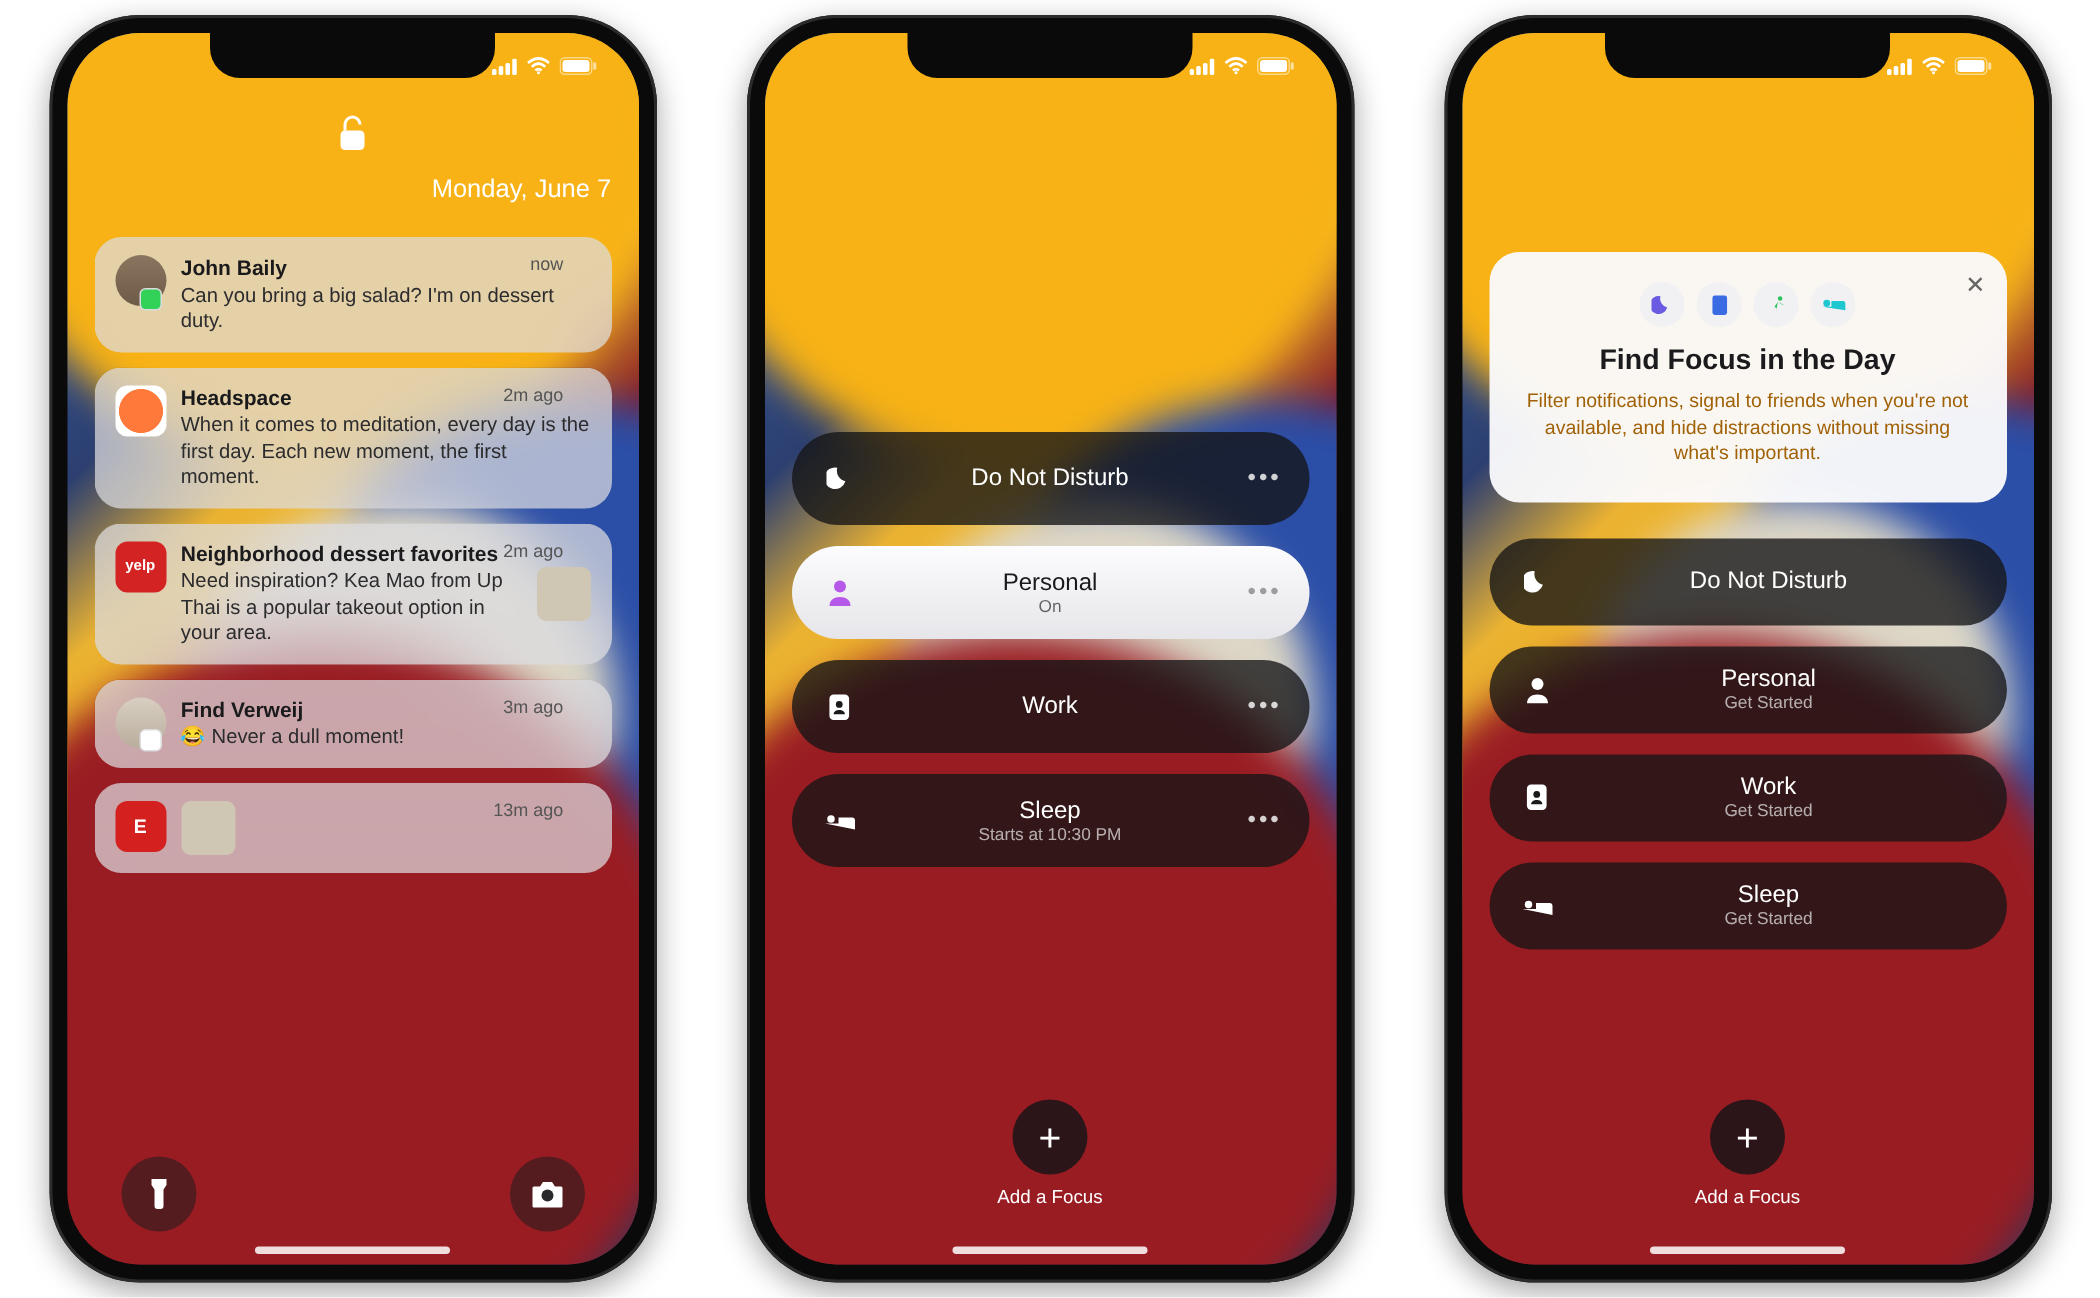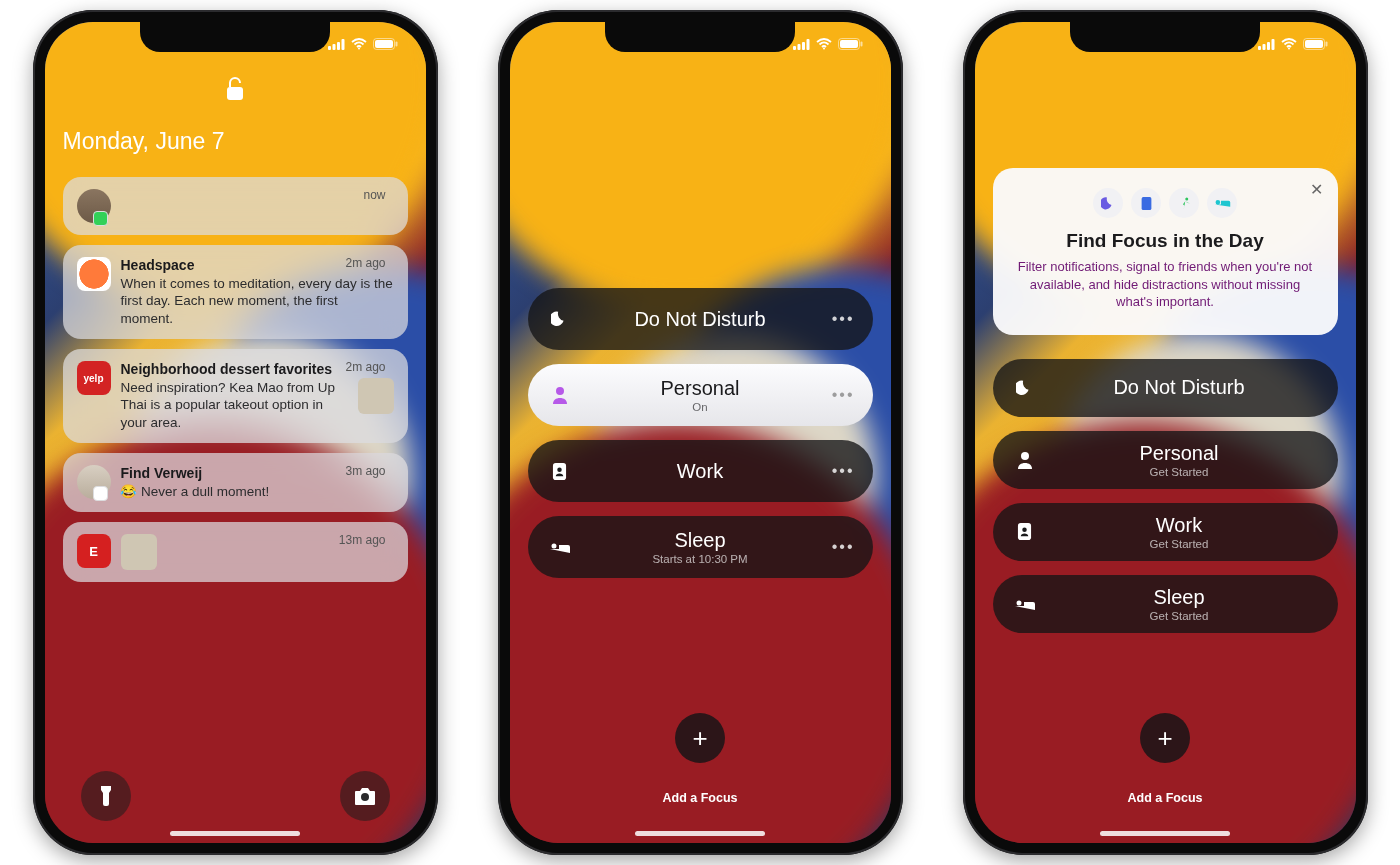--- a/index.html
+++ b/index.html
@@ -43,21 +43,21 @@
     position:absolute; top:10px; left:0; right:0; height:24px;
     display:flex; justify-content:flex-end; align-items:center; gap:6px;
     padding: 0 28px; color:#fff; z-index:40;
   }
   .status-bar .sig, .status-bar .wifi, .status-bar .batt { display:inline-block; }
   .status-bar svg { display:block; }
   .content { position:absolute; inset:0; padding:46px 18px 18px; color:#fff; display:flex; flex-direction:column; }
   
   .lock-icon { display:flex; justify-content:center; margin-top:8px; margin-bottom:6px; }
   .lock-time { font-size:76px; font-weight:300; text-align:center; letter-spacing:-1px; }
-  .lock-date { font-size:23px; font-weight:500; text-align:left; margin-top:20px; margin-bottom:22px; }
+  .lock-date { font-size:17px; font-weight:500; text-align:right; margin-top:8px; margin-bottom:22px; }
   .notif-stack { display:flex; flex-direction:column; gap:10px; }
   .notif {
     background: rgba(220,220,225,.72);
     backdrop-filter: blur(12px);
     border-radius:18px; padding:12px 14px;
     display:flex; gap:10px; color:#1a1a1c;
     position:relative;
   }
   .notif .appicon {
     flex:0 0 34px; width:34px; height:34px; border-radius:8px;
@@ -68,58 +68,58 @@
   .appicon.hs { background: radial-gradient(circle,#ff7a3a 60%,#fff 62%); }
   .appicon.yelp { background:#d32323; }
   .appicon.espn { background:#d52020; font-size:13px; }
   .appicon.user1 { background: linear-gradient(#8a7560,#6d5a47); }
   .appicon.user2 { background: linear-gradient(#d8cfc2,#b9ad9c); }
   .subbadge { position:absolute; width:15px;height:15px;border-radius:4px; background:#32d158; left:30px; top:34px; border:1.5px solid #dcdcde;}
   .subbadge.slack { background:#fff; left:30px; top:33px;}
   .notif-body { flex:1; min-width:0; }
   .notif-title { font-size:14px; font-weight:600; line-height:1.25; }
   .notif-text  { font-size:13.5px; line-height:1.3; color:#2c2c2e; }
-  .notif-time  { position:absolute; top:11px; right:22px; font-size:12px; color:#555; }
+  .notif-time  { position:absolute; top:11px; right:32px; font-size:12px; color:#555; }
   .notif .thumb { flex:0 0 36px; width:36px; height:36px; border-radius:6px; background:#cfc6b3; align-self:center; }
   .quick-row { position:absolute; bottom:22px; left:0; right:0; display:flex; justify-content:space-between; padding:0 36px; }
   .quick-btn { width:50px;height:50px;border-radius:25px;background:rgba(30,30,30,.55);display:flex;align-items:center;justify-content:center;color:#fff;}
   .home-ind { position:absolute; bottom:7px; left:50%; transform:translateX(-50%); width:130px;height:5px;background:#fff;border-radius:3px;opacity:.85;}
 
   
   .focus-col { margin-top: 220px; display:flex; flex-direction:column; gap:14px; }
   .focus-row {
     height:62px; border-radius:31px;
     background: rgba(20,20,22,.78);
     display:flex; align-items:center; padding:0 18px; color:#fff;
     position:relative; cursor:pointer;
   }
   .focus-row .fi { width:28px; display:flex; justify-content:center; }
   .focus-row .labels { flex:1; text-align:center; }
-  .focus-row .fl { font-size:20px; font-weight:500; }
+  .focus-row .fl { font-size:16px; font-weight:500; }
   .focus-row .fsub { font-size:11.5px; opacity:.65; margin-top:1px; }
   .focus-row .more { font-size:16px; letter-spacing:2px; opacity:.8; width:28px; text-align:right; }
   .focus-row.active { background: linear-gradient(#fcfcfe,#e6e6ea); color:#1a1a1c; }
   .focus-row.active .fi svg { color:#b659e8; }
   .focus-row.active .more { color:#888; }
   .add-focus { margin-top:auto; margin-bottom:20px; display:flex; flex-direction:column; align-items:center; gap:8px; }
   .add-btn { width:50px;height:50px;border-radius:25px;background:rgba(20,20,22,.82);display:flex;align-items:center;justify-content:center;color:#fff;font-size:26px;font-weight:300;}
-  .add-label { font-size:12.5px; font-weight:700;margin-top:20px; }
+  .add-label { font-size:12.5px; font-weight:400; }
   
   .intro-card {
     background: rgba(250,250,252,.96);
     border-radius:20px; padding:20px 22px 24px; color:#1b1b1d;
     display:flex; flex-direction:column; align-items:center; text-align:center;
     position:relative; margin-top:100px;
   }
   .intro-card .close { position:absolute; top:12px; right:14px; font-size:16px; color:#666; cursor:pointer;}
   .pill-row { display:flex; gap:8px; margin-bottom:12px;}
   .pill { width:30px;height:30px;border-radius:15px;background:#f1f1f4;display:flex;align-items:center;justify-content:center;}
   .pill.m { color:#6a5be2;} .pill.b{color:#3a6be2;} .pill.r{color:#2fc55e;} .pill.s{color:#1ec6d0;}
   .intro-title { font-size:19px; font-weight:700; margin-bottom:6px;}
-  .intro-text  { font-size:13px; line-height:1.35; color:#701a75;}
+  .intro-text  { font-size:13px; line-height:1.35; color:#a16207;}
   .phone3 .focus-col { margin-top:24px; }
   .phone3 .focus-row { height:58px; border-radius:29px; }
 </style>
 </head>
 <body>
 
 <div class="phone">
   <div class="screen">
     <div class="wallpaper">
         <div class="blob b1"></div>
@@ -156,20 +156,24 @@
         <svg width="20" height="26" viewBox="0 0 20 26" fill="none" stroke="#fff" stroke-width="2">
             <path d="M5 11 V7 a5 5 0 0 1 10 0"></path>
             <rect x="2" y="11" width="16" height="13" rx="3" fill="#fff" stroke="none"></rect>
           </svg>
       </div>
       <div class="lock-date">Monday, June 7</div>
       <div class="notif-stack" id="notif-stack">
           <div class="notif">
             <div class="appicon user1 circle"></div>
             <div class="subbadge "></div>
+            <div class="notif-body">
+              <div class="notif-title">John Baily</div>
+              <div class="notif-text">Can you bring a big salad? I'm on dessert duty.</div>
+            </div>
             <div class="notif-time">now</div>
           </div>
           <div class="notif">
             <div class="appicon hs"></div>
             <div class="notif-body">
               <div class="notif-title">Headspace</div>
               <div class="notif-text">When it comes to meditation, every day is the first day. Each new moment, the first moment.</div>
             </div>
             <div class="notif-time">2m ago</div>
           </div>

